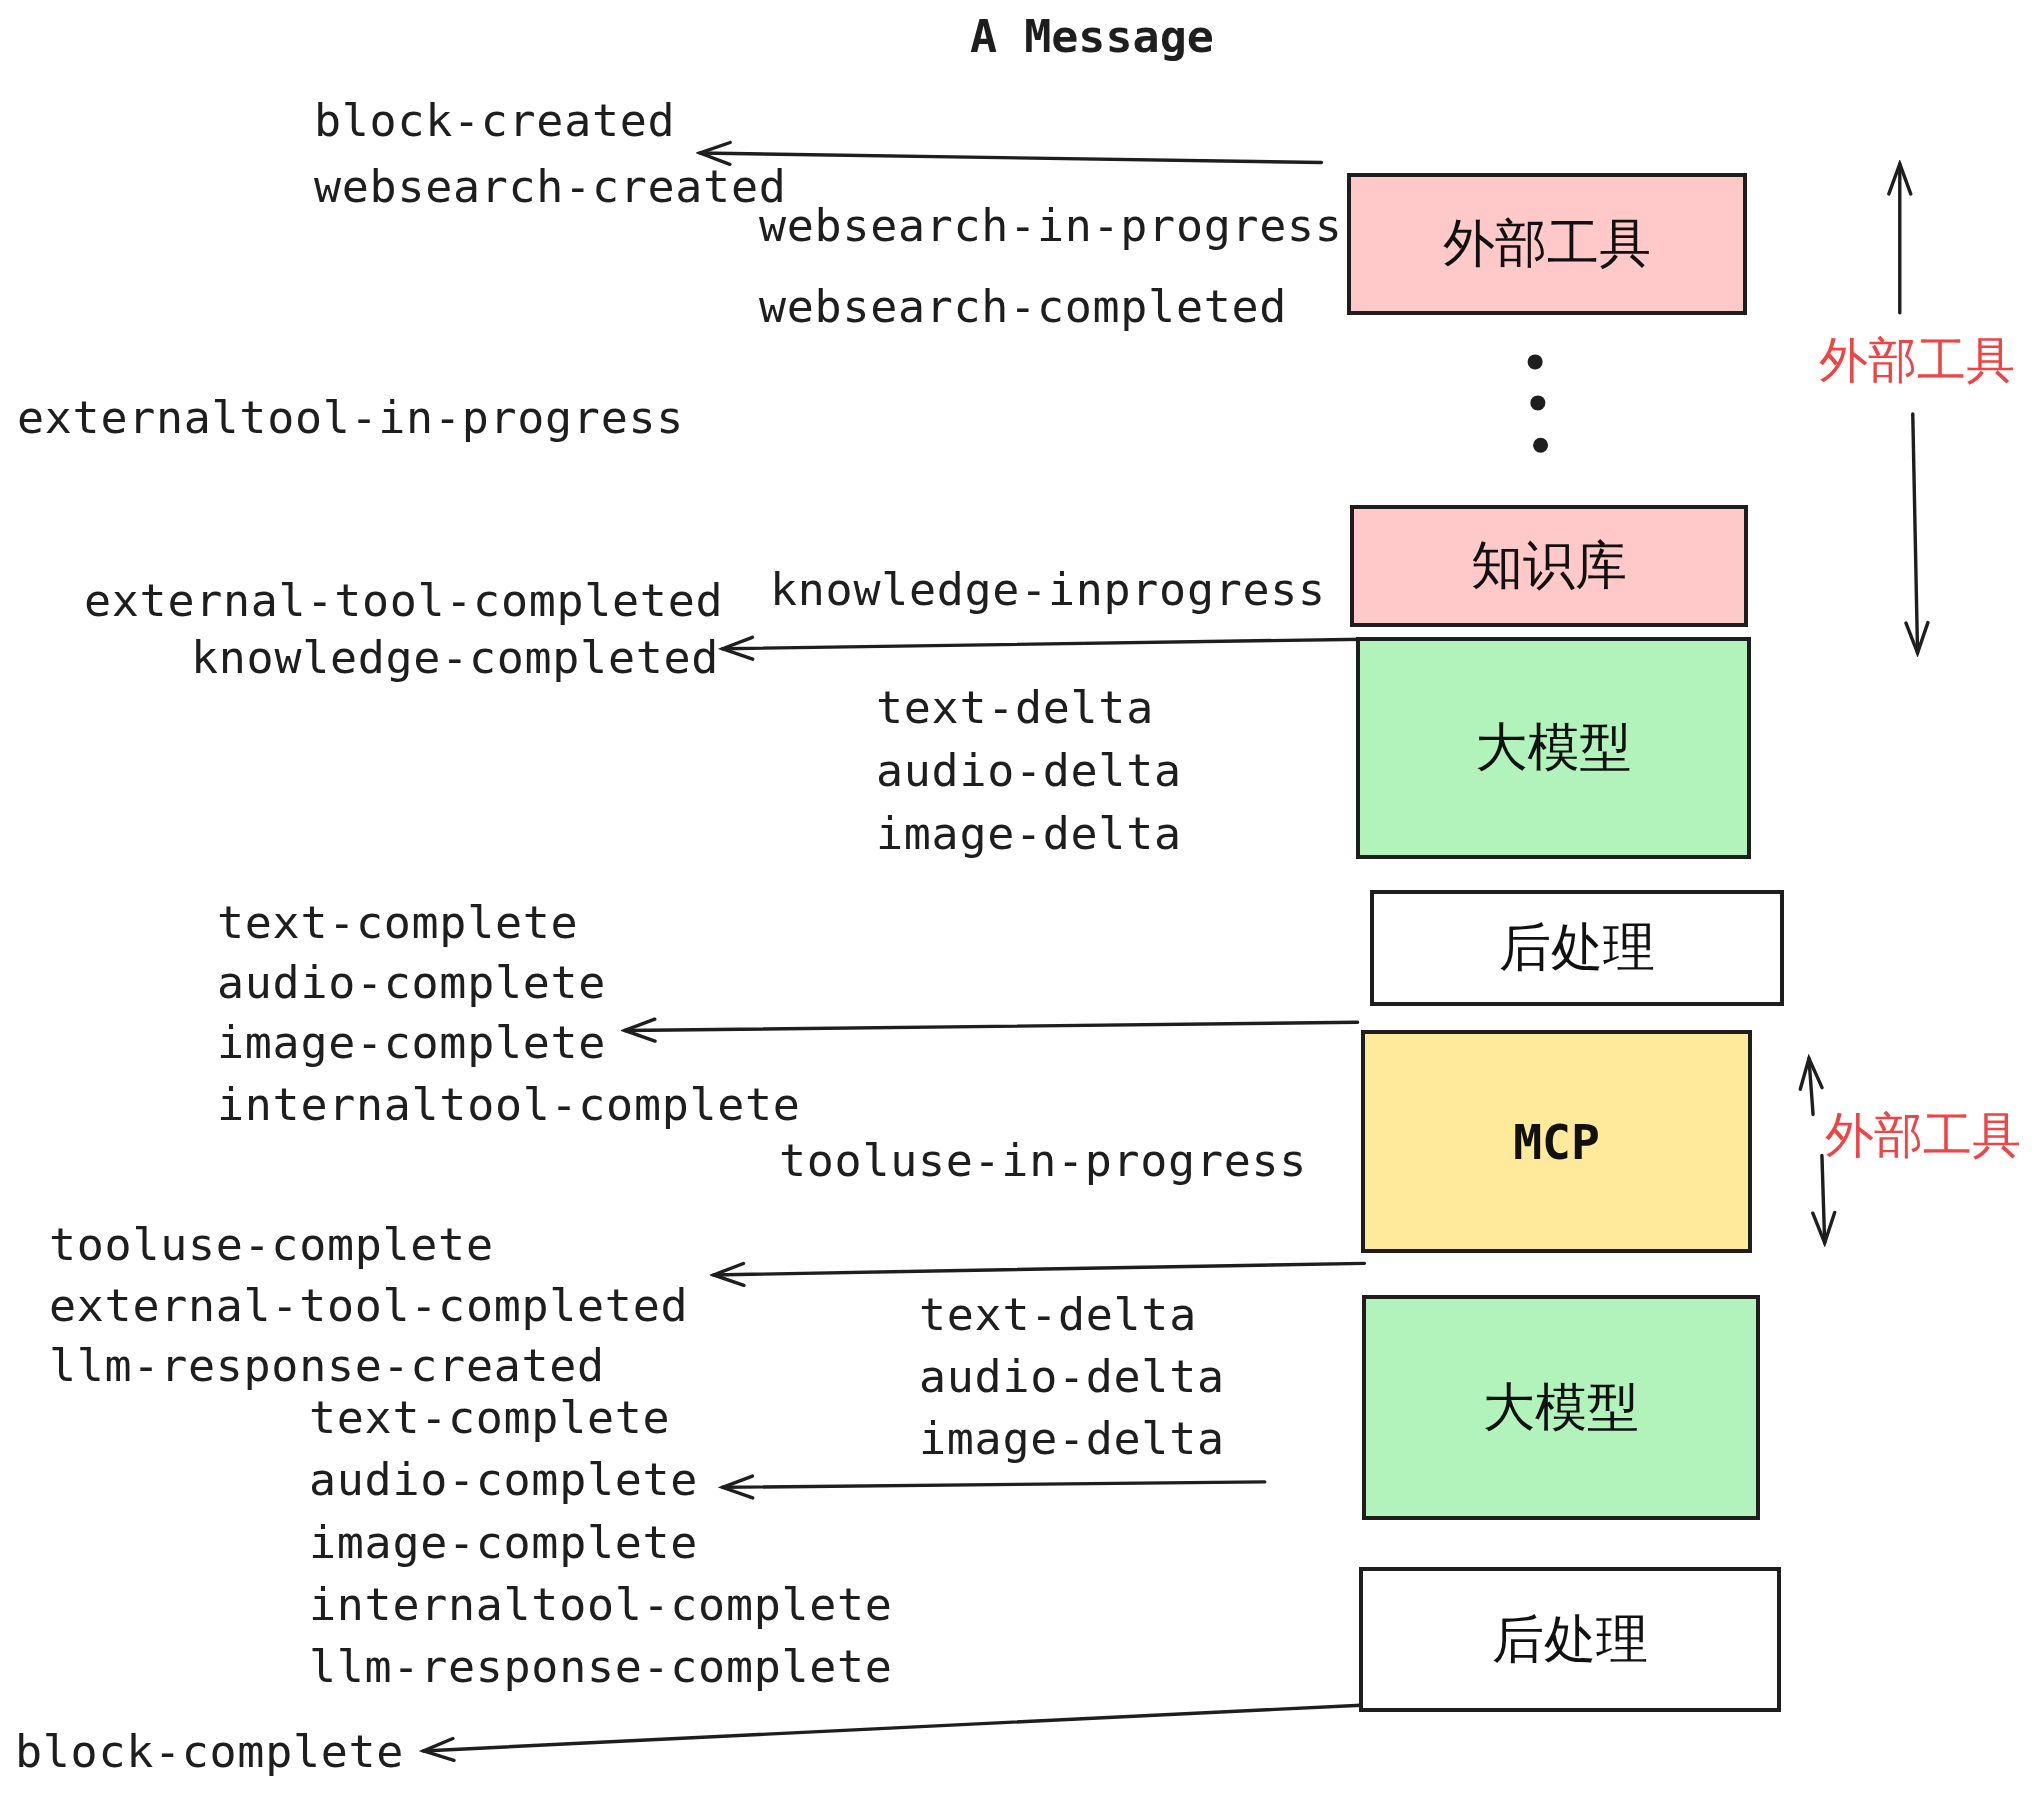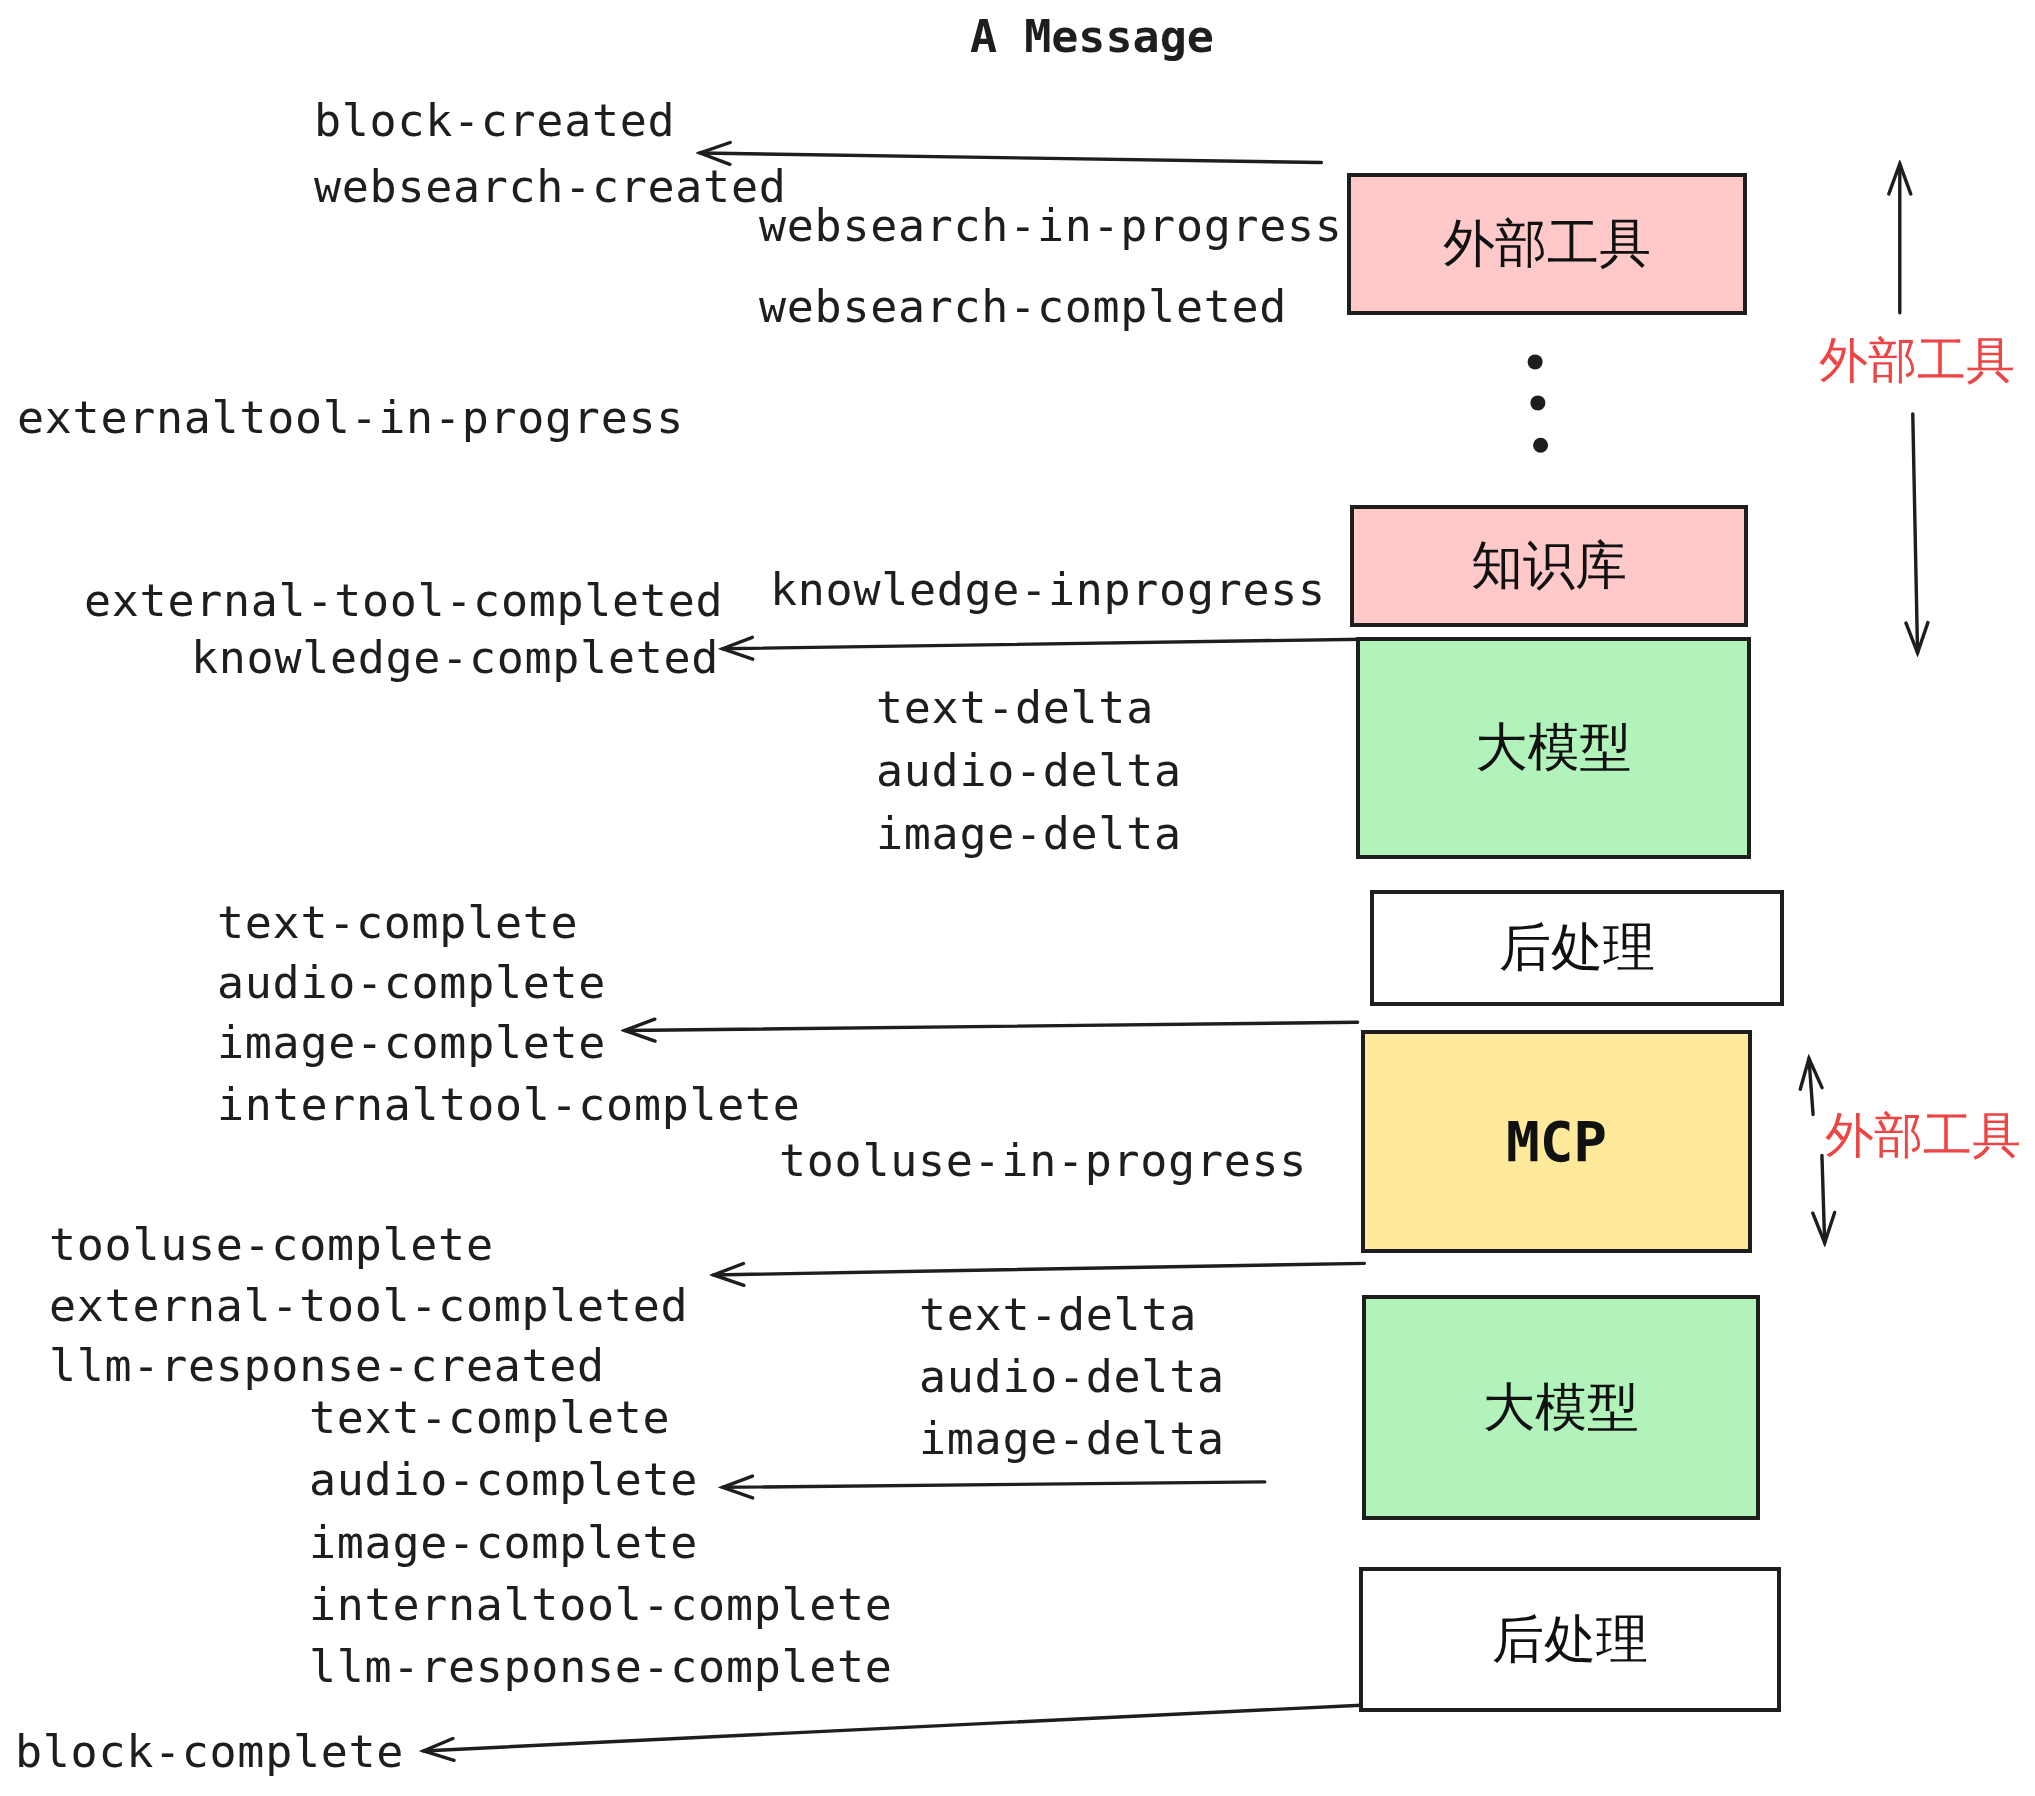--- a/index.html
+++ b/index.html
@@ -32,21 +32,21 @@
     border:4.8px solid #1e1e1e;
     box-sizing:border-box;
     font-family:"Liberation Sans", sans-serif;
     font-size:52px;
     color:#111111;
   }
   .box.pink{background:#ffc9c9;}
   .box.green{background:#b2f2bb;}
   .box.yellow{background:#ffe99a;}
   .box.white{background:#ffffff;border-width:4.1px;}
-  .box.mono-label{font-family:"DejaVu Sans Mono", monospace;font-size:56px;font-weight:600;}
+  .box.mono-label{font-family:"DejaVu Sans Mono", monospace;font-size:48px;font-weight:600;}
   .side-label{
     position:absolute;
     font-family:Liberation Serif, serif;
     font-size:49px;line-height:1;
     white-space:nowrap;
     transform:translateY(-50%);
     color:#ef4444;
   }
 </style>
 </head>

